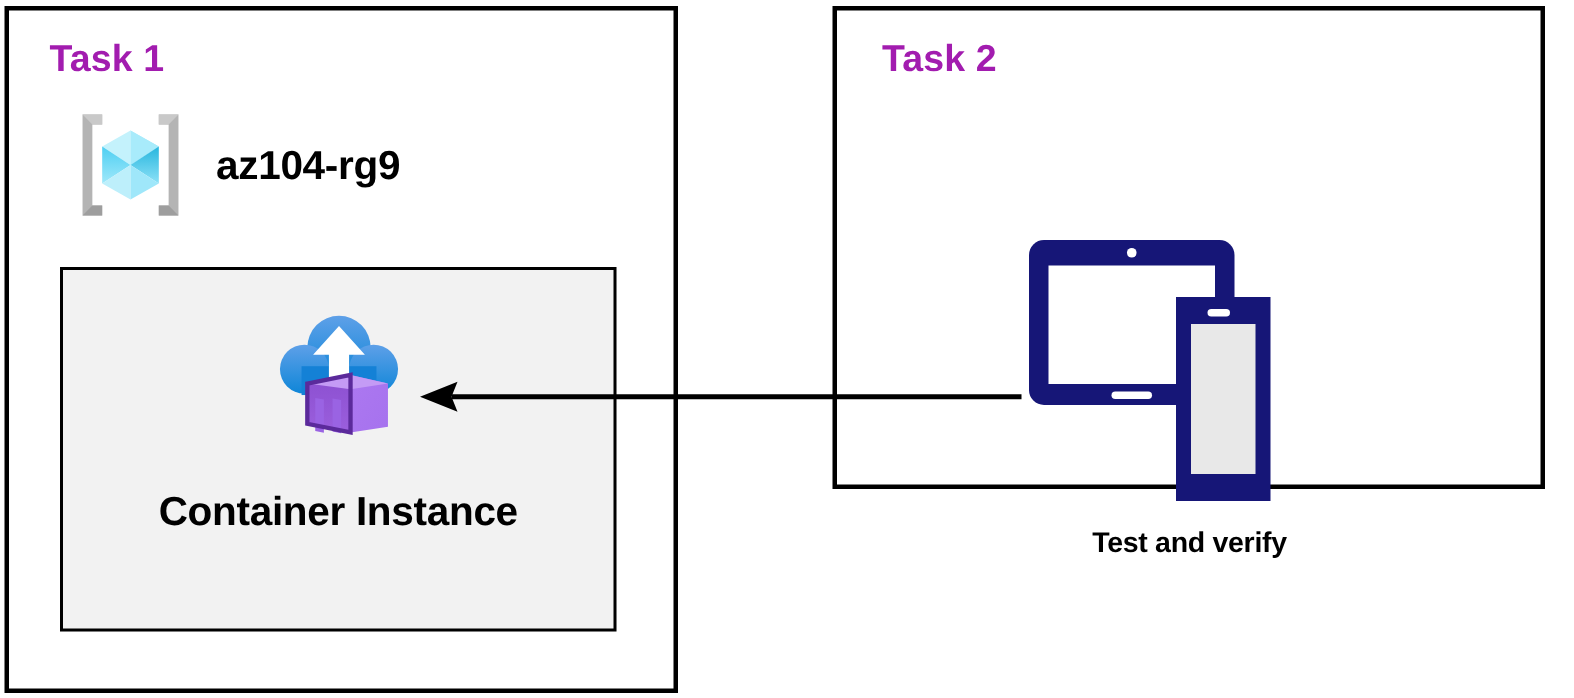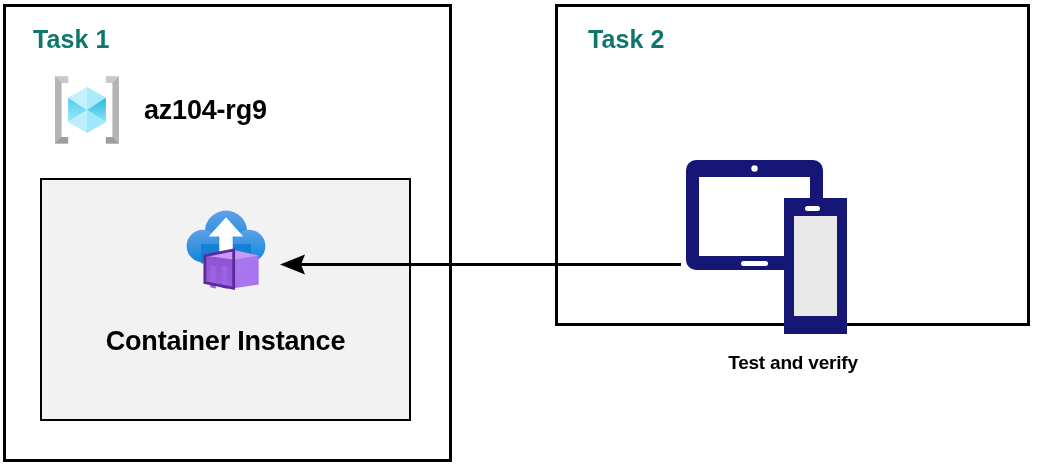--- a/index.html
+++ b/index.html
@@ -36,21 +36,21 @@
     left: 555px;
     top: 4px;
     width: 475px;
     height: 322px;
   }
 
   .panel-title {
     position: absolute;
     font-size: 25px;
     font-weight: bold;
-    color: #0f766e;
+    color: #a21caf;
     letter-spacing: 0.1px;
     white-space: nowrap;
   }
   #title-task1 { left: 27px; top: 18px; }
   #title-task2 { left: 30px; top: 18px; }
 
   
   #rg-row {
     position: absolute;
     left: 40px;

